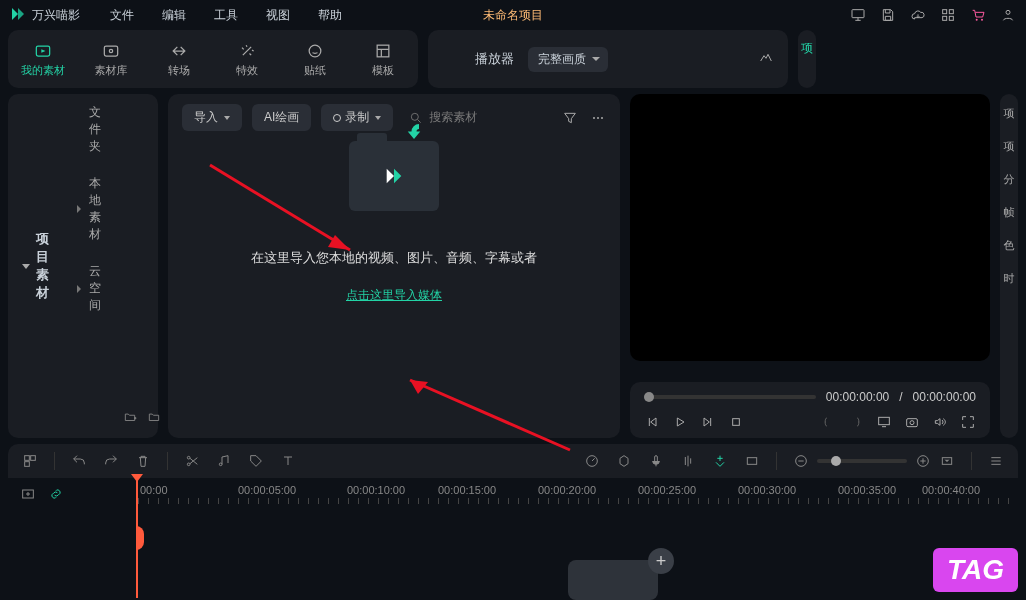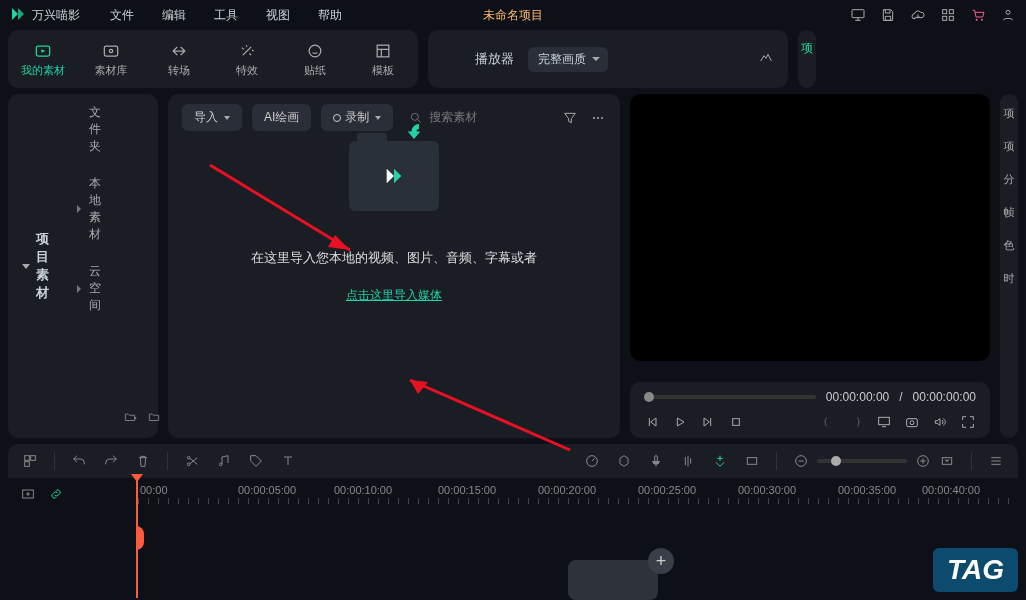--- a/index.html
+++ b/index.html
@@ -92,21 +92,21 @@
 .ruler-ticks { position: absolute; left: 0; right: 0; top: 20px; height: 6px; background: repeating-linear-gradient(to right, #444 0, #444 1px, transparent 1px, transparent 10px); }
 .track-handle { position: absolute; left: -2px; top: 48px; width: 8px; height: 24px; background: #ff5a3c; border-radius: 0 8px 8px 0; }
 .add-clip { position: absolute; left: 510px; top: 70px; width: 26px; height: 26px; background: #3a3f47; border-radius: 50%; display: flex; align-items: center; justify-content: center; color: #ccc; font-size: 18px; cursor: pointer; }
 .clip-rect { position: absolute; left: 430px; top: 82px; width: 90px; height: 40px; background: #2e333a; border-radius: 8px; }
 
 .arrow { position: absolute; pointer-events: none; }
 .red-line { stroke: #e81123; stroke-width: 3; fill: none; }
 .red-head { fill: #e81123; }
 
 .watermark { position: absolute; right: 8px; bottom: 8px; display: flex; align-items: center; gap: 8px; }
-.wm-tag { background: #0c4a6e; color: #fff; font-weight: bold; font-size: 28px; padding: 6px 14px; border-radius: 6px; font-style: italic; }
+.wm-tag { background: #d946ef; color: #fff; font-weight: bold; font-size: 28px; padding: 6px 14px; border-radius: 6px; font-style: italic; }
 .wm-text { display: flex; flex-direction: column; }
 .wm-text .line1 { color: #ff2a2a; font-weight: bold; font-size: 20px; }
 .wm-text .line2 { color: #ff2a2a; font-size: 14px; }
 .scope-icon svg { width:16px; height:16px; }
 </style>
 </head>
 <body>
 
 <div class="top-menubar">
   <div class="logo-wrap">
@@ -426,21 +426,21 @@
         </svg>
       <svg class="link-ico" viewBox="0 0 24 24">
           <path fill="none" stroke="#23d3a6" stroke-width="1.5" d="M10 14a4 4 0 005 0l3-3a4 4 0 00-5-5l-1 1M14 10a4 4 0 00-5 0l-3 3a4 4 0 005 5l1-1"></path>
         </svg>
     </div>
     <div class="tl-tracks">
       <div class="playhead-marker"></div>
       <div class="time-ruler">
         <span style="left:2px">00:00</span>
         <span style="left:100px">00:00:05:00</span>
-        <span style="left:196px">00:00:10:00</span>
+        <span style="left:209px">00:00:10:00</span>
         <span style="left:300px">00:00:15:00</span>
         <span style="left:400px">00:00:20:00</span>
         <span style="left:500px">00:00:25:00</span>
         <span style="left:600px">00:00:30:00</span>
         <span style="left:700px">00:00:35:00</span>
         <span style="left:784px">00:00:40:00</span>
         <div class="ruler-ticks"></div>
       </div>
       <div class="track-handle"></div>
       <div class="clip-rect"></div>

